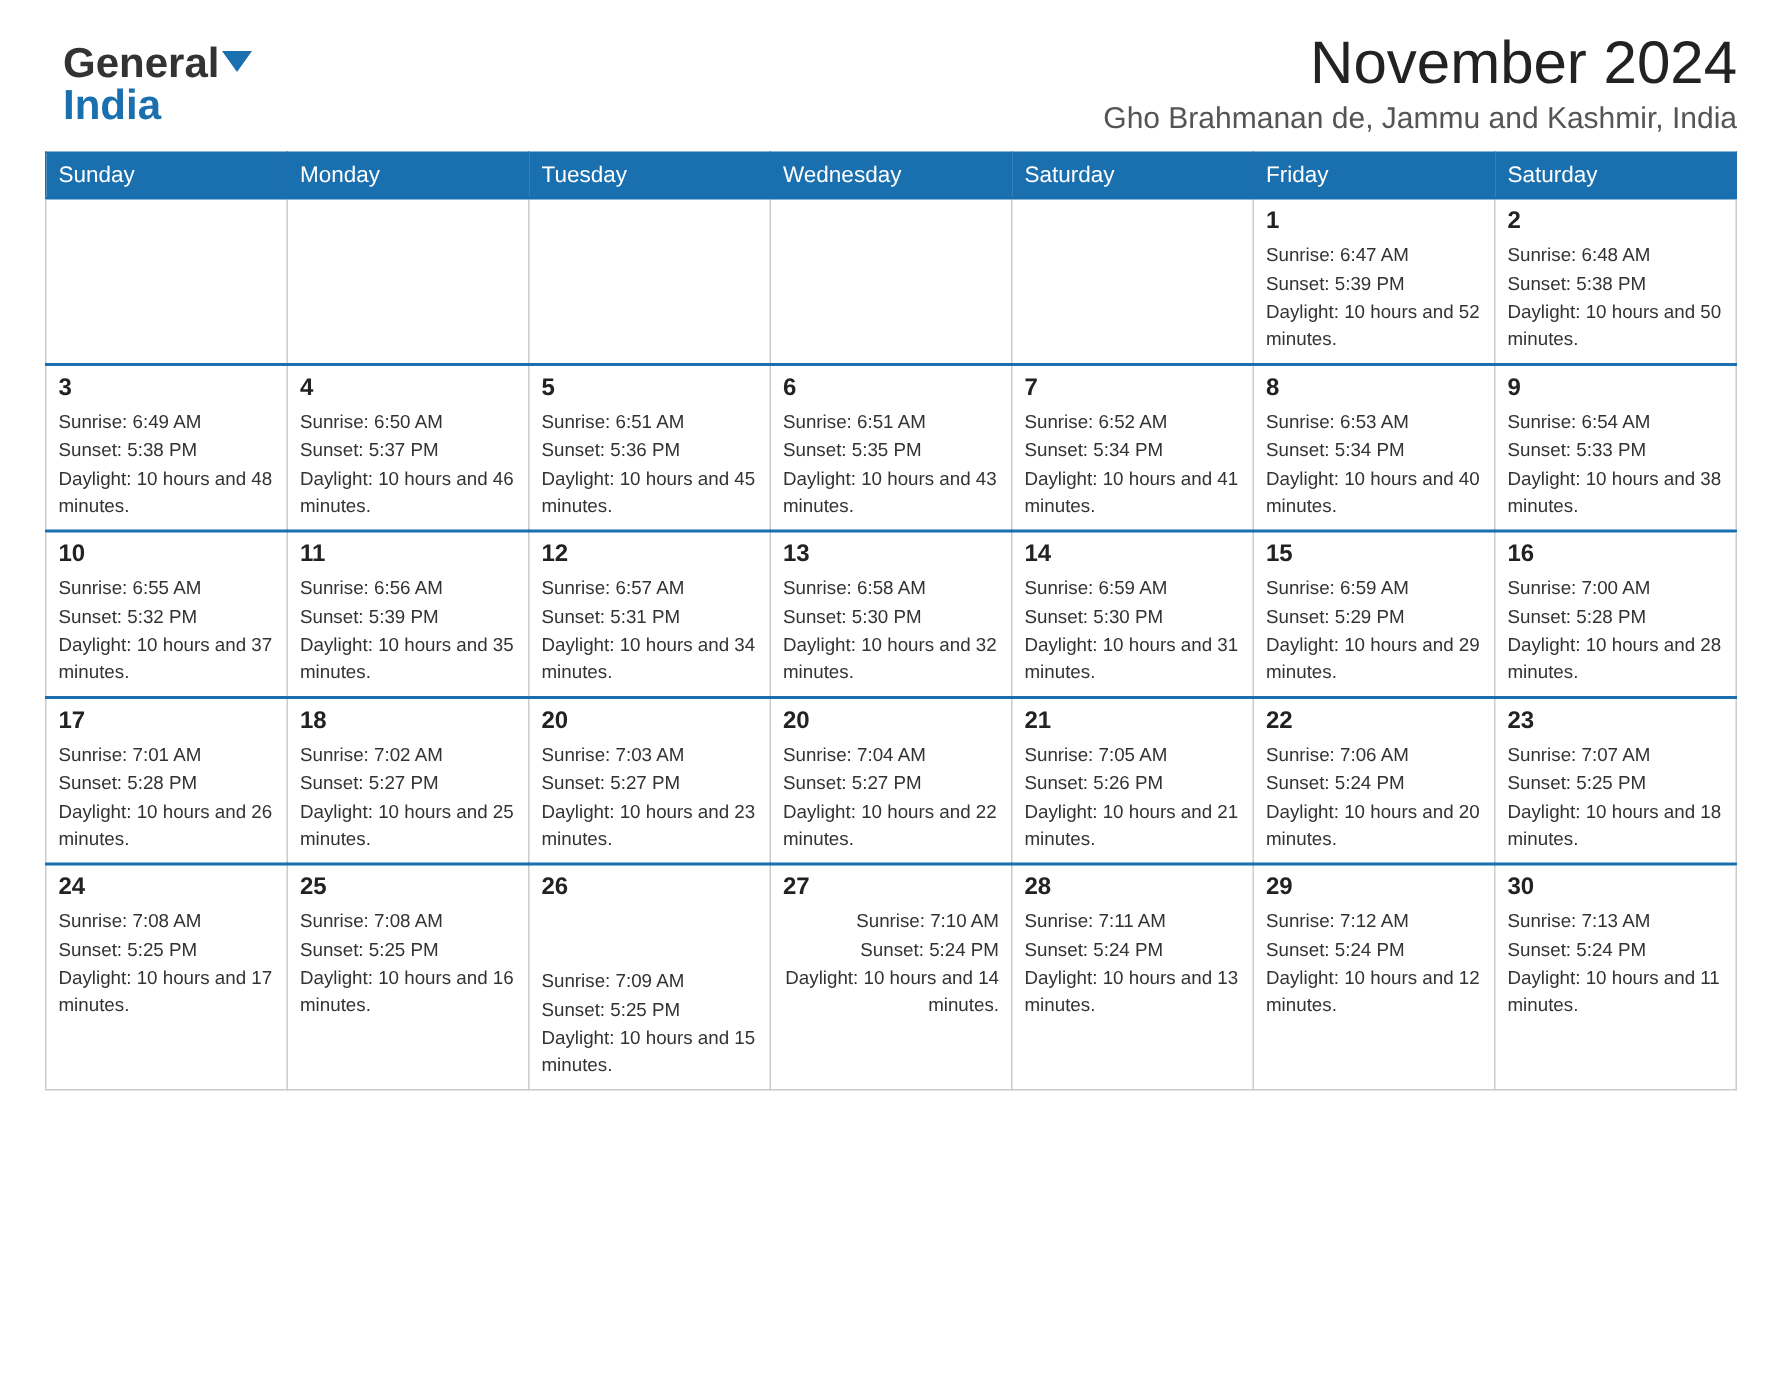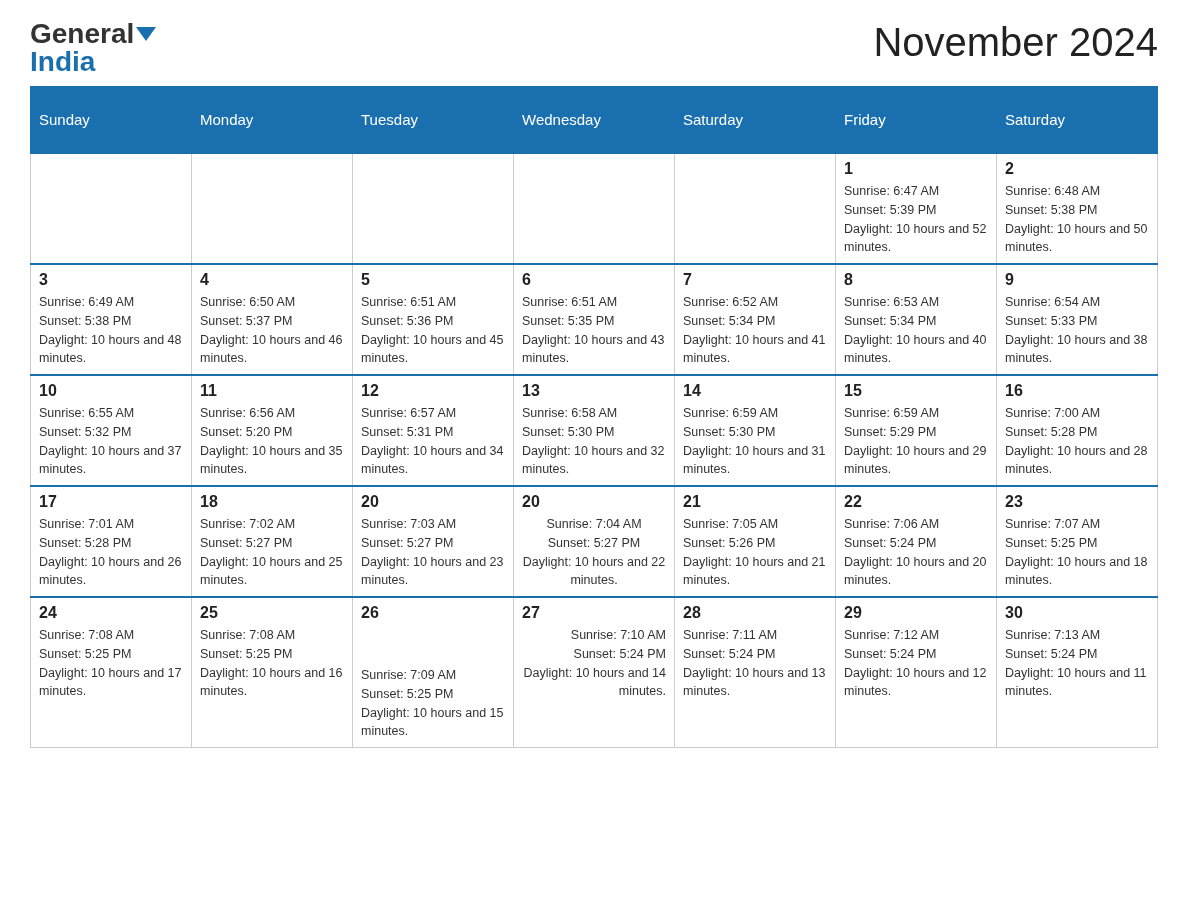--- a/index.html
+++ b/index.html
@@ -5,22 +5,23 @@
     * { box-sizing: border-box; margin: 0; padding: 0; }
     body {
       font-family: Arial, sans-serif;
       background: #fff;
       padding: 20px 30px;
       color: #222;
     }
     .header-area {
       display: flex;
       justify-content: space-between;
-      align-items: flex-start;
+      align-items: center;
       margin-bottom: 10px;
+      margin-left: 12px;
     }
     .logo-area {
       display: flex;
       flex-direction: column;
       align-items: flex-start;
     }
     .logo-text {
       font-size: 28px;
       font-weight: bold;
       color: #333;
@@ -56,21 +57,21 @@
       margin-top: 4px;
     }
     .calendar-table {
       width: 100%;
       border-collapse: collapse;
       margin-top: 10px;
     }
     .calendar-table th {
       background-color: #1a6faf;
       color: #fff;
-      padding: 24px 8px;
+      padding: 6px 8px;
       text-align: left;
       font-size: 15px;
       font-weight: normal;
       border: 1px solid #1a6faf;
     }
     .calendar-table td {
       vertical-align: top;
       border: 1px solid #ccc;
       padding: 6px 8px;
       width: 14.28%;
@@ -105,20 +106,21 @@
 
 <div class="header-area">
   <div class="logo-area">
     <div class="logo-text">
       <span>General</span><span class="logo-triangle"></span><br>
       <span class="blue">India</span>
     </div>
   </div>
   <div class="title-area">
     <div class="month-title">November 2024</div>
+    <div class="location-subtitle">Gho Brahmanan de, Jammu and Kashmir, India</div>
   </div>
 </div>
 
 <table class="calendar-table">
   <thead>
     <tr>
     <th>Sunday</th>
         <th>Monday</th>
         <th>Tuesday</th>
         <th>Wednesday</th>
@@ -194,21 +196,21 @@
       <tr>
         <td>
           <span class="day-number">10</span>
           <div class="day-info" style="white-space: pre-line;">Sunrise: 6:55 AM
 Sunset: 5:32 PM
 Daylight: 10 hours and 37 minutes.</div>
         </td>
         <td>
           <span class="day-number">11</span>
           <div class="day-info" style="white-space: pre-line;">Sunrise: 6:56 AM
-Sunset: 5:20 PM
+Sunset: 5:39 PM
 Daylight: 10 hours and 35 minutes.</div>
         </td>
         <td>
           <span class="day-number">12</span>
           <div class="day-info" style="white-space: pre-line;">Sunrise: 6:57 AM
 Sunset: 5:31 PM
 Daylight: 10 hours and 34 minutes.</div>
         </td>
         <td>
           <span class="day-number">13</span>
@@ -249,21 +251,21 @@
 Daylight: 10 hours and 25 minutes.</div>
         </td>
         <td>
           <span class="day-number">20</span>
           <div class="day-info" style="white-space: pre-line;">Sunrise: 7:03 AM
 Sunset: 5:27 PM
 Daylight: 10 hours and 23 minutes.</div>
         </td>
         <td>
           <span class="day-number">20</span>
-          <div class="day-info" style="white-space: pre-line; text-align: center;">Sunrise: 7:04 AM
+          <div class="day-info" style="white-space: pre-line;">Sunrise: 7:04 AM
 Sunset: 5:27 PM
 Daylight: 10 hours and 22 minutes.</div>
         </td>
         <td>
           <span class="day-number">21</span>
           <div class="day-info" style="white-space: pre-line;">Sunrise: 7:05 AM
 Sunset: 5:26 PM
 Daylight: 10 hours and 21 minutes.</div>
         </td>
         <td>

